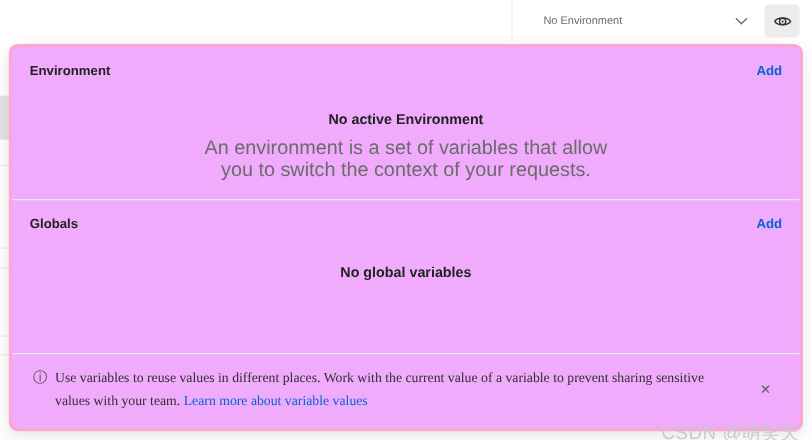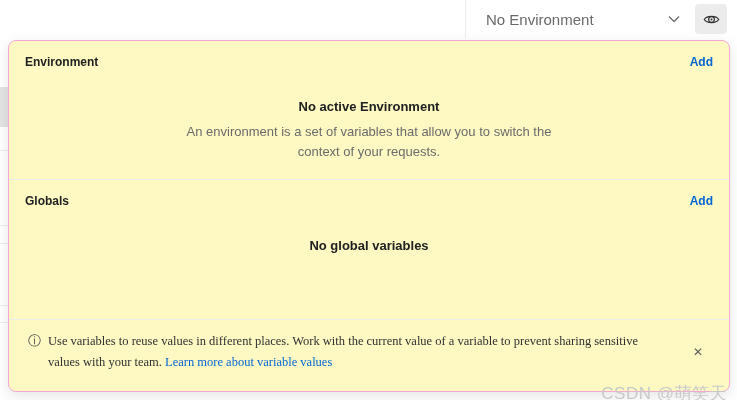--- a/index.html
+++ b/index.html
@@ -4,43 +4,43 @@
 <style>
   * { margin:0; padding:0; box-sizing:border-box; }
   html,body { width:737px; height:400px; overflow:hidden; background:#ffffff;
               font-family:"Liberation Sans","DejaVu Sans",sans-serif; }
 
   
   .topbar { position:absolute; top:0; left:0; width:737px; height:38px; background:#ffffff; }
   .topbar-divider { position:absolute; left:465px; top:0; width:1px; height:38px; background:#ededed; }
   .env-selector { position:absolute; left:466px; top:0; width:226px; height:38px;
                   display:flex; align-items:center; cursor:pointer; }
-  .env-selector-label { margin-left:20px; font-size:15px; color:#696969; flex:1; }
+  .env-selector-label { margin-left:28px; font-size:10px; color:#696969; flex:1; }
   .env-selector .chev { margin-right:12px; display:flex; align-items:center; }
   .eye-btn { position:absolute; left:695px; top:4px; width:32px; height:30px; background:#ececec;
              border-radius:4px; display:flex; align-items:center; justify-content:center; cursor:pointer; }
 
   
   .under-strip { position:absolute; left:0; top:38px; width:8px; height:362px; background:#ffffff; }
   .under-sel { position:absolute; left:0; top:49px; width:8px; height:40px; background:#e4e4e4; }
   .under-line { position:absolute; left:0; width:8px; height:1px; background:#ececec; }
 
   
-  .panel { position:absolute; left:8px; top:40px; width:722px; height:352px; background:#fef9c3;
-           border:1px solid #f9a8d4; border-radius:8px; box-shadow:0 4px 14px rgba(0,0,0,.10);
+  .panel { position:absolute; left:8px; top:40px; width:722px; height:352px; background:#f0abfc;
+           border:3px solid #f9a8d4; border-radius:8px; box-shadow:0 4px 14px rgba(0,0,0,.10);
            overflow:hidden; }
   .section { position:relative; padding:14px 16px 0 16px; }
   .sec-env { height:138px; }
   .sec-glob { height:140px; border-top:1px solid #ededed; }
   .sec-head { display:flex; justify-content:space-between; align-items:center; }
   .sec-title { font-size:12px; font-weight:700; color:#212121; }
   .add-link { font-size:12px; font-weight:700; color:#0265d2; cursor:pointer; text-decoration:none; }
   .empty-title { margin-top:30px; text-align:center; font-size:13px; font-weight:700; color:#212121; }
   .empty-desc { margin:8px auto 0 auto; max-width:400px; text-align:center;
-                font-size:13px; line-height:20px; color:#6b6b6b; }
+                font-size:18px; line-height:20px; color:#6b6b6b; }
 
   
   .footer { position:relative; height:72px; border-top:1px solid #ededed; padding:11px 60px 0 19px; }
   .footer-inner { display:flex; }
   .info-ic { font-size:13px; color:#494949; line-height:20px; margin-right:7px; }
   .footer-text { max-width:622px; font-size:12.5px; line-height:21px; color:#303030;font-family:Liberation Serif, serif; }
   .footer-link { color:#0265d2; cursor:pointer; text-decoration:none; }
   .close-ic { position:absolute; right:26px; top:25px; font-size:12px; color:#5c5c5c; cursor:pointer; }
 
   

